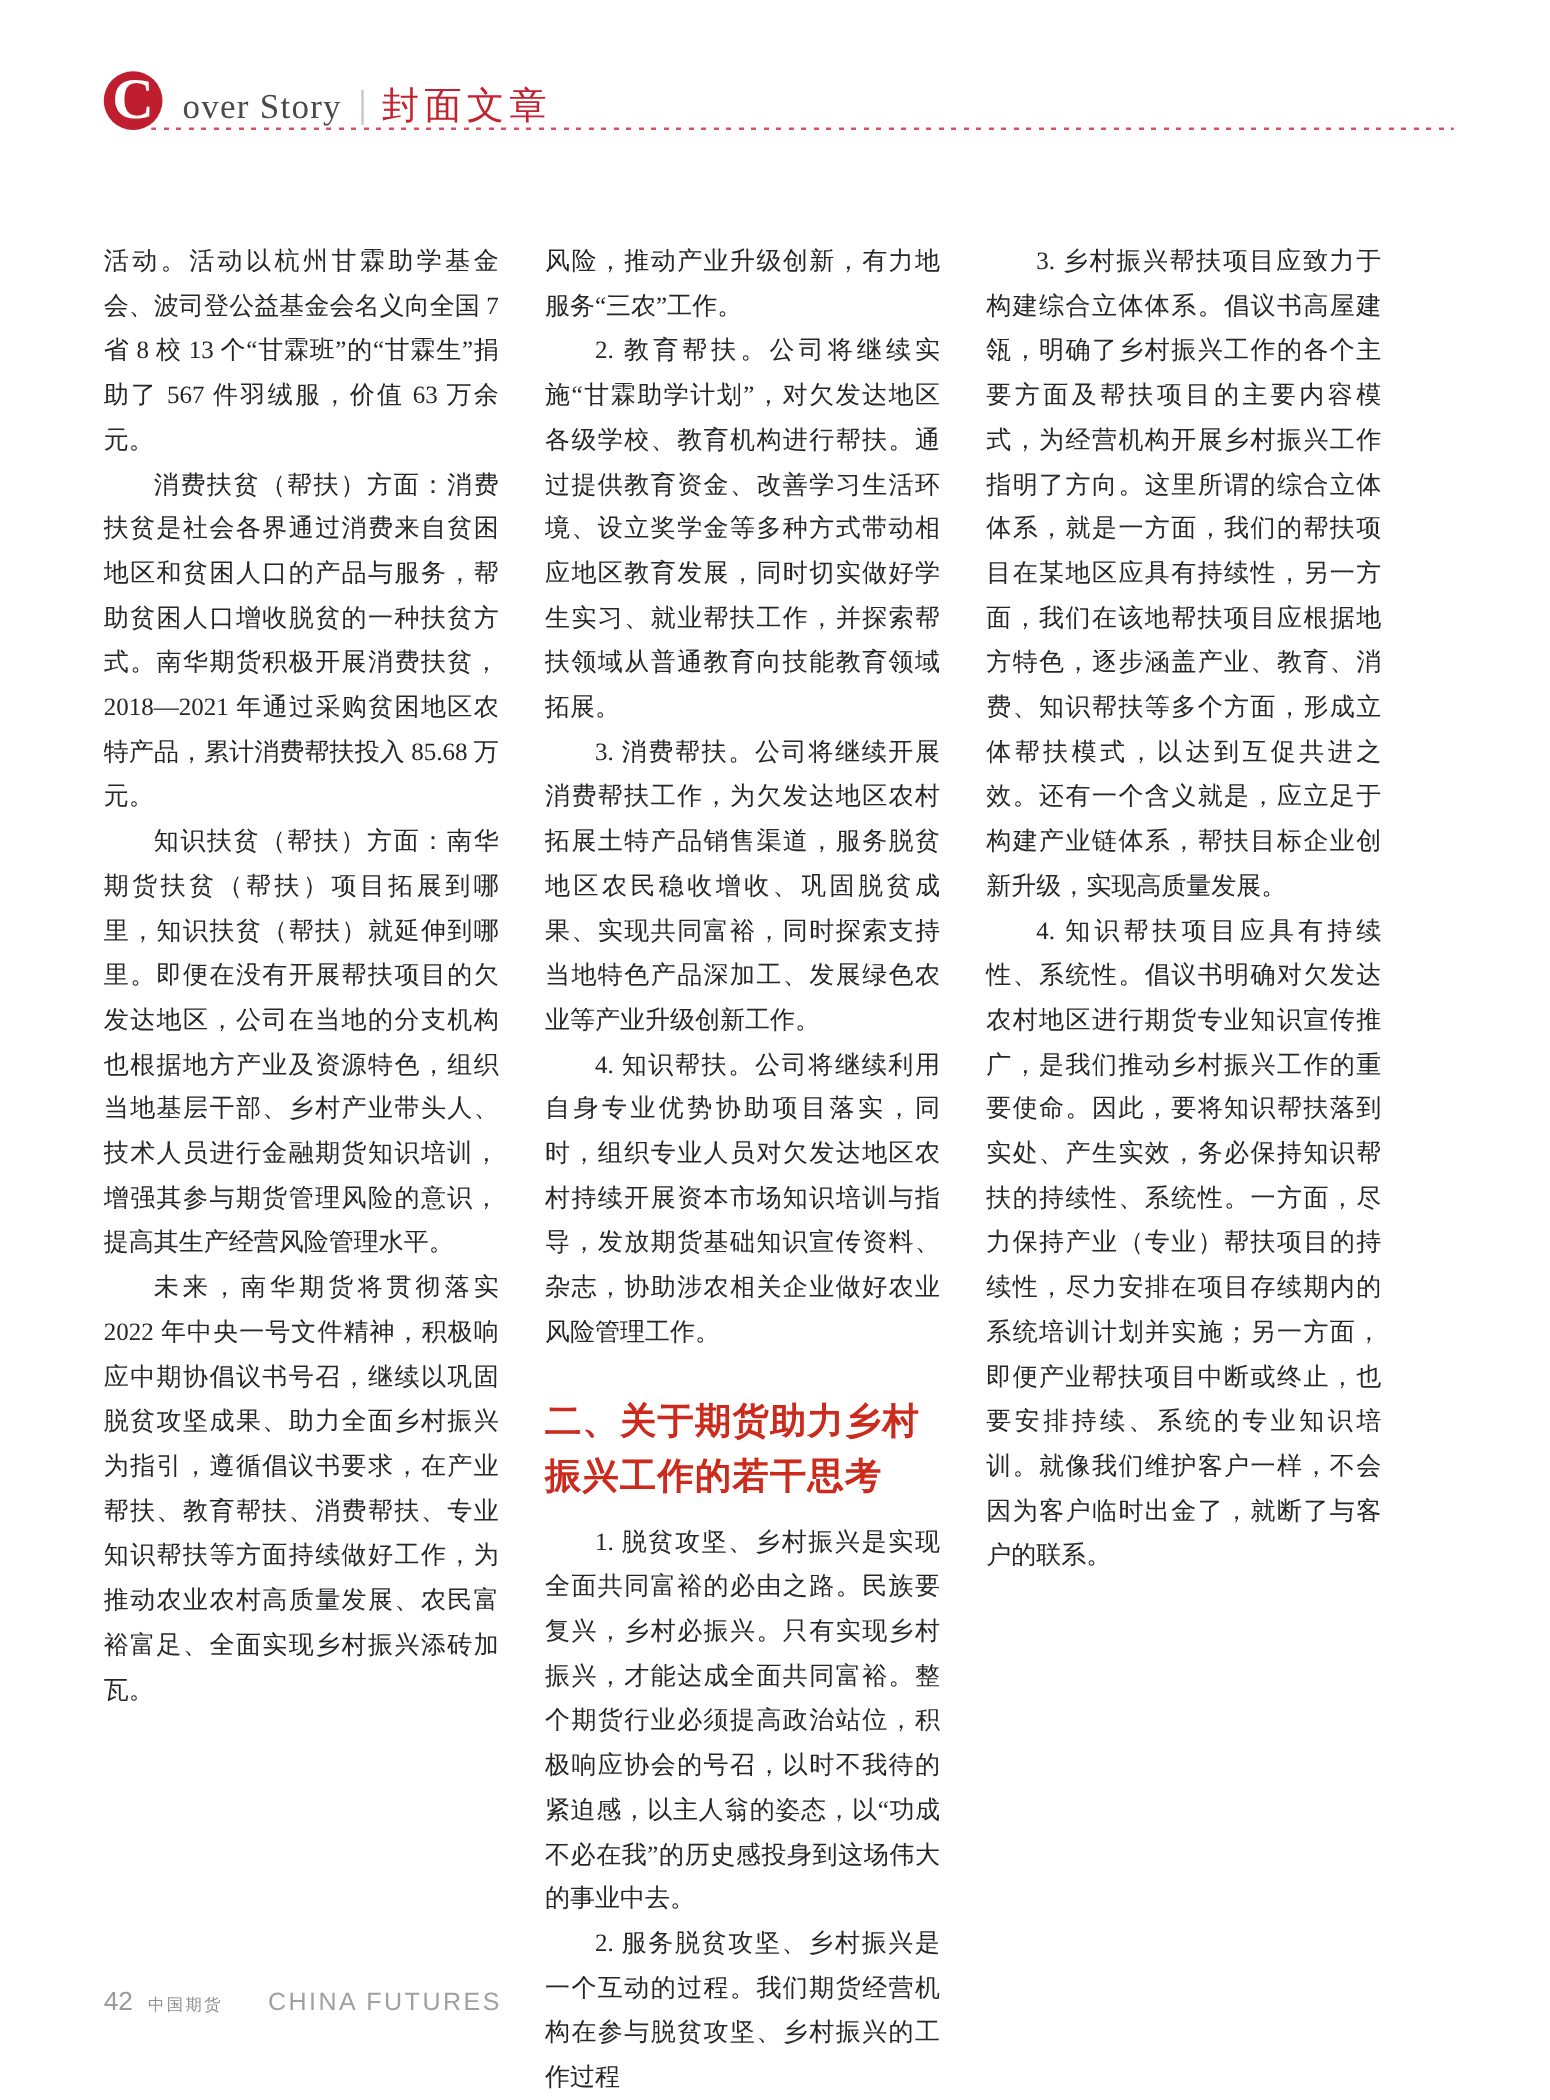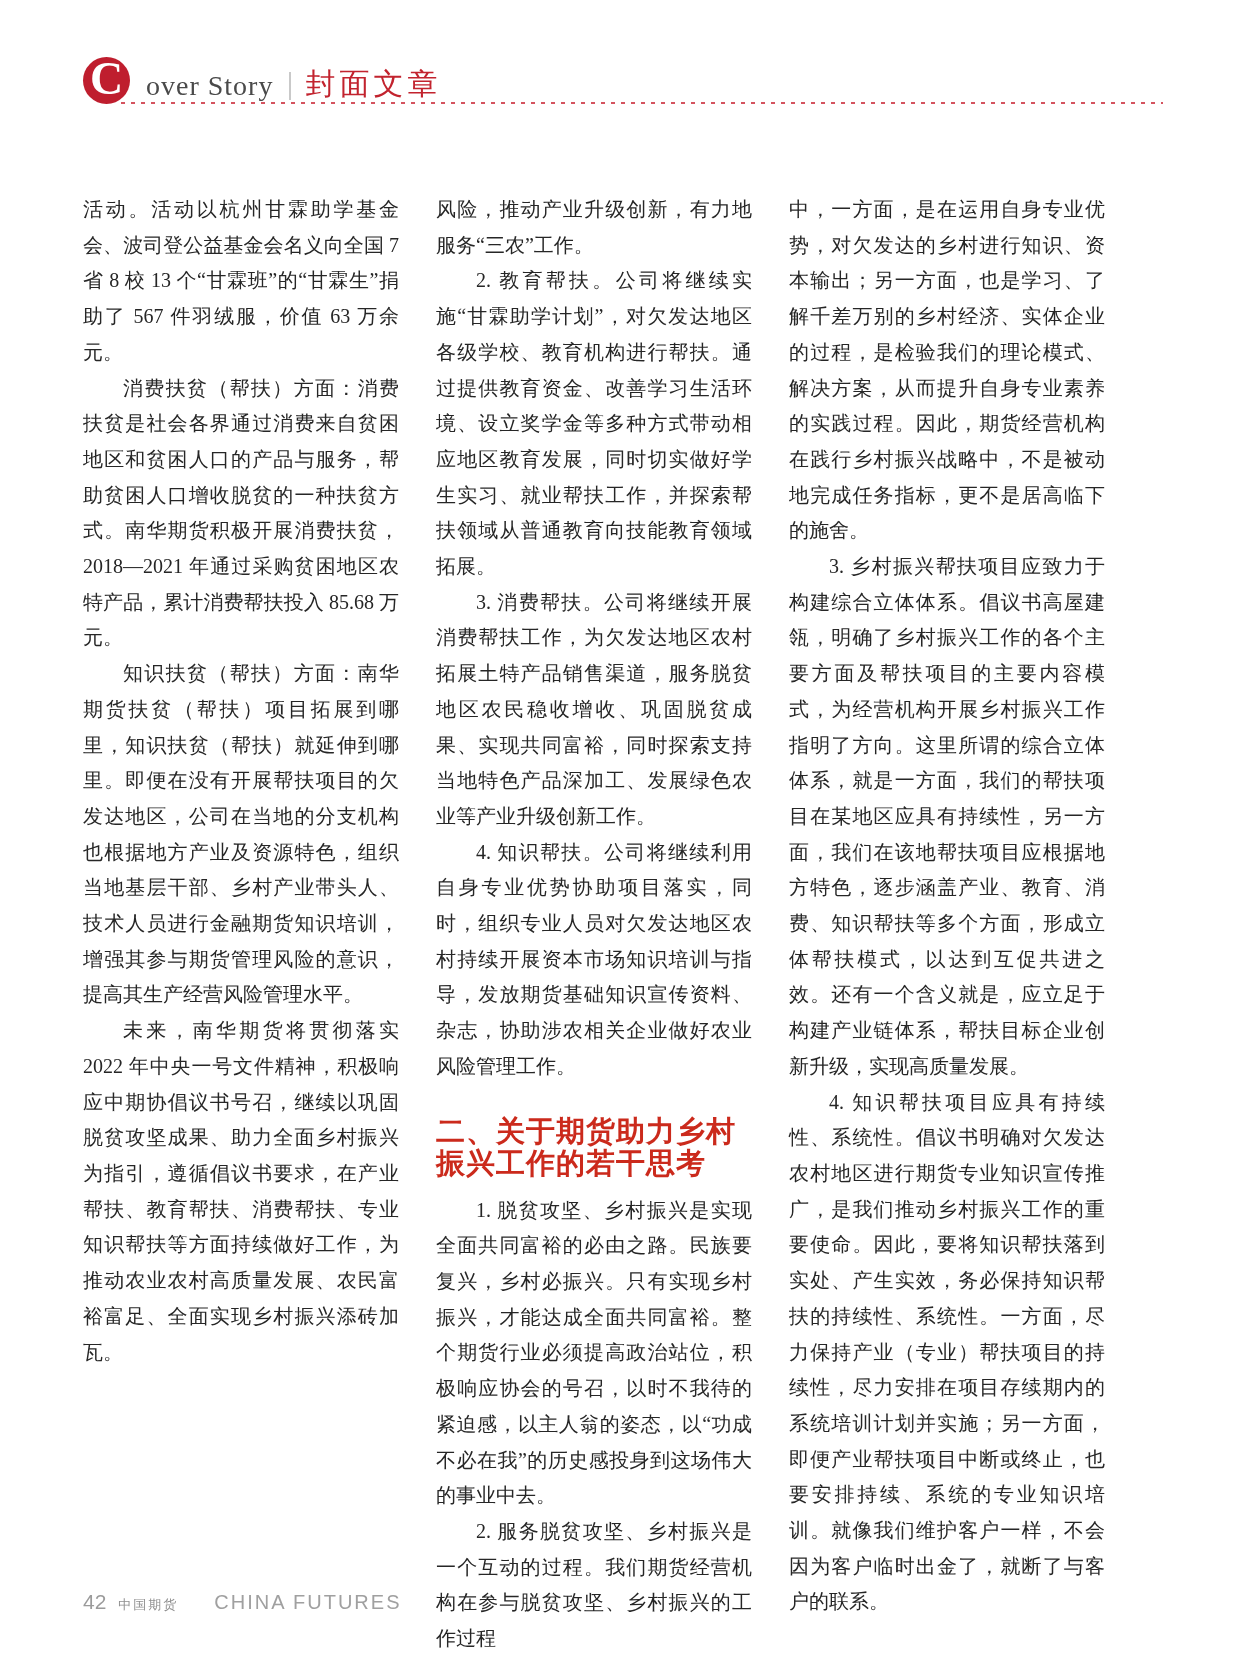--- a/index.html
+++ b/index.html
@@ -21,21 +21,21 @@
                  background:repeating-linear-gradient(90deg,#d4535f 0 4px,transparent 4px 10px); }
 
   
   .columns { position:absolute; left:83px; top:192px; width:1022px;
              display:flex; gap:37px; }
   .col { width:316px; }
   .col p { font-size:20px; line-height:35.7px; text-align:justify;
            text-justify:inter-ideograph; }
   .col p.ind { text-indent:2em; }
   .section-heading { font-family:"Liberation Sans","DejaVu Sans",sans-serif;
-                     font-weight:bold; font-size:29px; line-height:32px;
+                     font-weight:bold; font-size:29px; line-height:44px;
                      color:#cb2a1c; letter-spacing:1px; margin:30px 0 14px 0;
                      text-align:left; }
 
   
   .footer { position:absolute; left:83px; top:1590px; display:flex; align-items:baseline;gap:12px; }
   .pg-num { font-family:"Liberation Sans",sans-serif; font-size:21px; color:#9b9b9b; }
   .mag-zh { font-family:"Liberation Sans","DejaVu Sans",sans-serif; font-size:13px;
             color:#8f8f8f; letter-spacing:2px; }
   .mag-en { font-family:"Liberation Sans",sans-serif; font-size:20px;
             color:#a0a0a0; margin-left:24px; letter-spacing:2px; }
@@ -66,21 +66,20 @@
     <p>风险，推动产业升级创新，有力地服务“三农”工作。</p>
     <p class="ind">2. 教育帮扶。公司将继续实施“甘霖助学计划”，对欠发达地区各级学校、教育机构进行帮扶。通过提供教育资金、改善学习生活环境、设立奖学金等多种方式带动相应地区教育发展，同时切实做好学生实习、就业帮扶工作，并探索帮扶领域从普通教育向技能教育领域拓展。</p>
     <p class="ind">3. 消费帮扶。公司将继续开展消费帮扶工作，为欠发达地区农村拓展土特产品销售渠道，服务脱贫地区农民稳收增收、巩固脱贫成果、实现共同富裕，同时探索支持当地特色产品深加工、发展绿色农业等产业升级创新工作。</p>
     <p class="ind">4. 知识帮扶。公司将继续利用自身专业优势协助项目落实，同时，组织专业人员对欠发达地区农村持续开展资本市场知识培训与指导，发放期货基础知识宣传资料、杂志，协助涉农相关企业做好农业风险管理工作。</p>
     <h2 class="section-heading">二、关于期货助力乡村振兴工作的若干思考</h2>
     <p class="ind">1. 脱贫攻坚、乡村振兴是实现全面共同富裕的必由之路。民族要复兴，乡村必振兴。只有实现乡村振兴，才能达成全面共同富裕。整个期货行业必须提高政治站位，积极响应协会的号召，以时不我待的紧迫感，以主人翁的姿态，以“功成不必在我”的历史感投身到这场伟大的事业中去。</p>
     <p class="ind">2. 服务脱贫攻坚、乡村振兴是一个互动的过程。我们期货经营机构在参与脱贫攻坚、乡村振兴的工作过程</p>
   </div>
 
   <div class="col">
-    <p>中，一方面，是在运用自身专业优势，对欠发达的乡村进行知识、资本输出；另一方面，也是学习、了解千差万别的乡村经济、实体企业的过程，是检验我们的理论模式、解决方案，从而提升自身专业素养的实践过程。因此，期货经营机构在践行乡村振兴战略中，不是被动地完成任务指标，更不是居高临下的施舍。</p>
     <p class="ind">3. 乡村振兴帮扶项目应致力于构建综合立体体系。倡议书高屋建瓴，明确了乡村振兴工作的各个主要方面及帮扶项目的主要内容模式，为经营机构开展乡村振兴工作指明了方向。这里所谓的综合立体体系，就是一方面，我们的帮扶项目在某地区应具有持续性，另一方面，我们在该地帮扶项目应根据地方特色，逐步涵盖产业、教育、消费、知识帮扶等多个方面，形成立体帮扶模式，以达到互促共进之效。还有一个含义就是，应立足于构建产业链体系，帮扶目标企业创新升级，实现高质量发展。</p>
     <p class="ind">4. 知识帮扶项目应具有持续性、系统性。倡议书明确对欠发达农村地区进行期货专业知识宣传推广，是我们推动乡村振兴工作的重要使命。因此，要将知识帮扶落到实处、产生实效，务必保持知识帮扶的持续性、系统性。一方面，尽力保持产业（专业）帮扶项目的持续性，尽力安排在项目存续期内的系统培训计划并实施；另一方面，即便产业帮扶项目中断或终止，也要安排持续、系统的专业知识培训。就像我们维护客户一样，不会因为客户临时出金了，就断了与客户的联系。</p>
   </div>
 
 </div>
 
 <div class="footer">
   <span class="pg-num">42</span>
   <span class="mag-zh">中国期货</span>
   <span class="mag-en">CHINA FUTURES</span>

